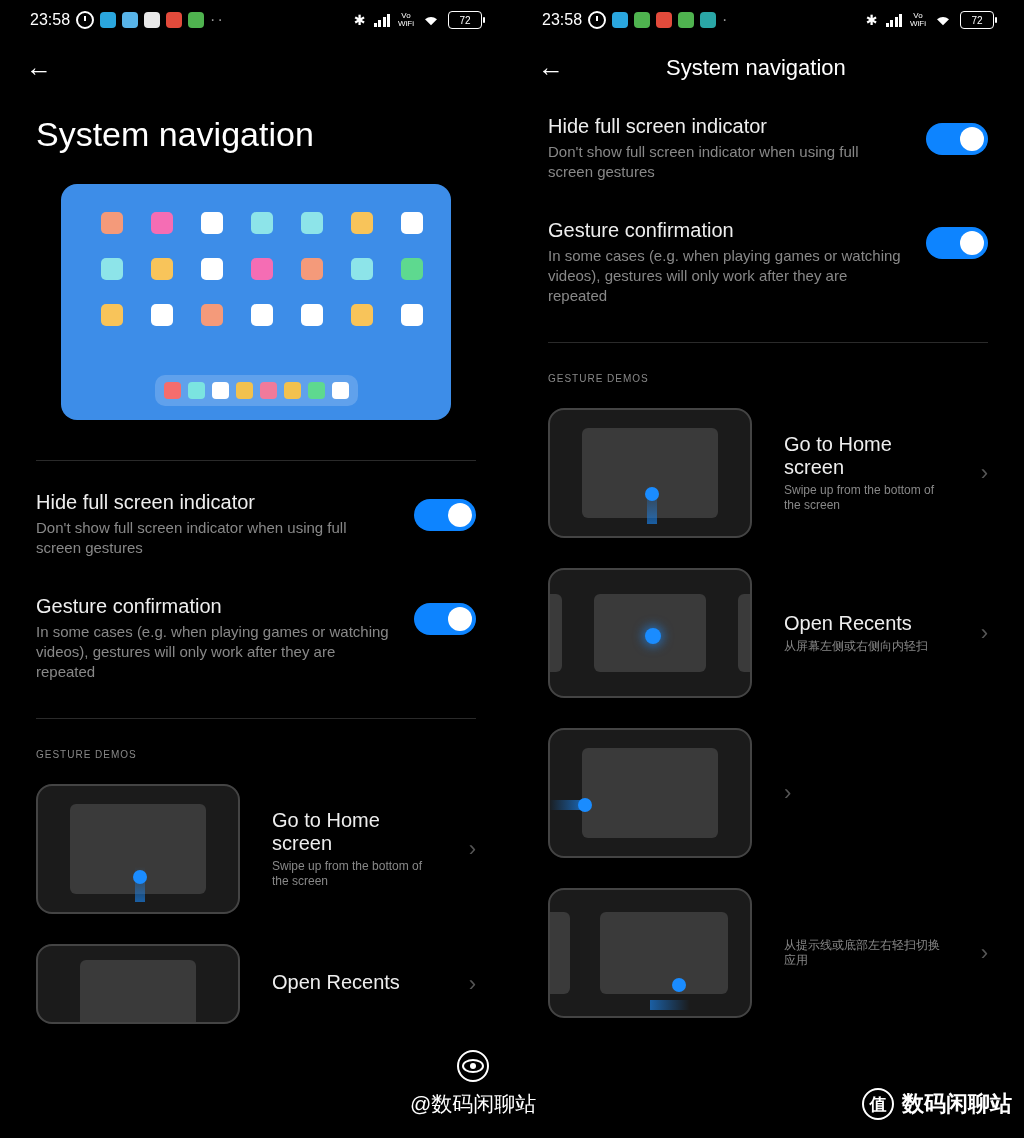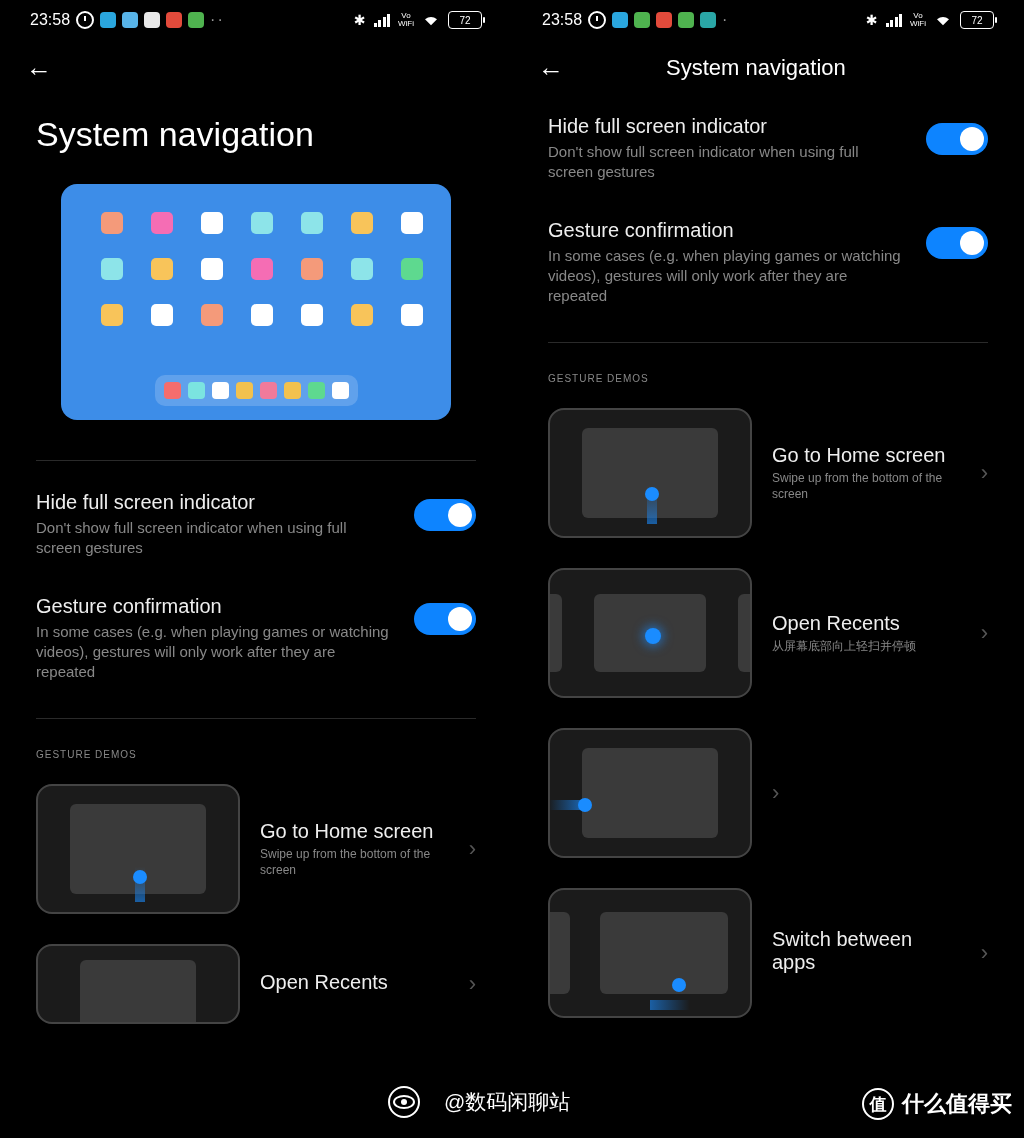--- a/index.html
+++ b/index.html
@@ -23,30 +23,30 @@
   .dock { margin: 18px auto 0; background: rgba(255,255,255,0.18); border-radius: 10px; padding: 7px 9px; display: flex; gap: 7px; width: fit-content; }
   .dock .app-icon { width: 17px; height: 17px; border-radius: 4px; }
   .divider { height: 1px; background: #2a2a2a; margin: 0 0 30px; }
   .setting { display: flex; align-items: flex-start; justify-content: space-between; margin-bottom: 36px; gap: 20px; }
   .setting-text { flex: 1; }
   .setting-title { font-size: 20px; color: #eee; margin-bottom: 4px; }
   .setting-sub { font-size: 15px; color: #888; line-height: 1.35; }
   .toggle { width: 62px; height: 32px; background: #0d84ff; border-radius: 16px; position: relative; margin-top: 8px; flex-shrink: 0; }
   .toggle::after { content: ""; position: absolute; right: 4px; top: 4px; width: 24px; height: 24px; background: #fff; border-radius: 50%; }
   .section-header { font-size: 10px; letter-spacing: 1px; color: #888; margin: 20px 0 24px; }
-  .demo { display: flex; align-items: center; gap: 20px; margin-bottom: 30px; }
+  .demo { display: flex; align-items: center; gap: 32px; margin-bottom: 30px; }
   .demo-thumb { width: 204px; height: 130px; border: 2px solid #444; border-radius: 16px; background: #1b1b1b; position: relative; flex-shrink: 0; overflow: hidden; }
   .thumb-screen { position: absolute; background: #3a3a3a; border-radius: 6px; }
   .thumb-dot { position: absolute; background: #1a8cff; border-radius: 50%; }
   .thumb-trail { position: absolute; background: linear-gradient(to top, rgba(26,140,255,0.6), rgba(26,140,255,0)); }
   .demo-text { flex: 1; }
   .demo-title { font-size: 20px; color: #eee; margin-bottom: 4px; }
   .demo-sub { font-size: 12px; color: #888; line-height: 1.3; }
   .chevron { color: #555; font-size: 22px; }
-  .watermark1 { position: absolute; bottom: 20px; left: 388px; display: flex; align-items: center; gap: 24px; font-size: 21px; z-index: 10; color: #fff; }
+  .watermark1 { position: absolute; bottom: 20px; left: 410px; display: flex; align-items: center; gap: 8px; font-size: 21px; z-index: 10; color: #fff; flex-direction: column; }
   .wm-eye { width: 32px; height: 32px; display: inline-block; }
   .watermark2 { position: absolute; bottom: 18px; right: 12px; display: flex; align-items: center; gap: 8px; font-size: 22px; font-weight: bold; z-index: 10; color: #fff; }
   .wm-circle { width: 32px; height: 32px; border: 2.5px solid #fff; border-radius: 50%; font-size: 17px; display: flex; align-items: center; justify-content: center; }
   .alarm-icon { width: 18px; height: 18px; border: 2px solid #fff; border-radius: 50%; position: relative; display:inline-block; }
   .alarm-icon::before { content:""; position:absolute; width:2px; height:5px; background:#fff; left:50%; top:50%; transform:translate(-50%,-80%); }
   .batt { width:34px; height:18px; border:1.5px solid #fff; border-radius:4px; display:flex; align-items:center; justify-content:center; font-size:10px; position:relative; }
   .batt::after { content:""; position:absolute; right:-4px; top:5px; width:2px; height:6px; background:#fff; border-radius:1px; }
   .signal { display:flex; align-items:flex-end; gap:1.5px; height:14px; }
   .signal span { width:3px; background:#fff; }
   .wifi-icon { width:18px; height:14px; position:relative; }
@@ -240,21 +240,21 @@
 
     <div class="demo">
       <div class="demo-thumb">
         <div class="thumb-screen" style="left:44px;top:24px;right:44px;bottom:24px"></div>
         <div class="thumb-screen" style="left:-10px;top:24px;width:22px;bottom:24px"></div>
         <div class="thumb-screen" style="right:-10px;top:24px;width:22px;bottom:24px"></div>
         <div class="thumb-dot" style="left:95px;bottom:52px;width:16px;height:16px;box-shadow:0 0 10px 3px rgba(26,140,255,0.5)"></div>
       </div>
       <div class="demo-text">
         <div class="demo-title">Open Recents</div>
-        <div class="demo-sub">从屏幕底部向上轻扫并停顿</div>
+        <div class="demo-sub">从屏幕左侧或右侧向内轻扫</div>
       </div>
       <span class="chevron">›</span>
     </div>
 
     <div class="demo">
       <div class="demo-thumb">
         <div class="thumb-screen" style="left:32px;top:18px;right:32px;bottom:18px"></div>
         <div class="thumb-dot" style="left:28px;top:68px;width:14px;height:14px"></div>
         <div class="thumb-trail" style="left:-2px;top:70px;width:32px;height:10px;background:linear-gradient(to right,rgba(26,140,255,0),rgba(26,140,255,0.6))"></div>
       </div>
@@ -262,33 +262,33 @@
     </div>
 
     <div class="demo">
       <div class="demo-thumb">
         <div class="thumb-screen" style="left:50px;top:22px;right:22px;bottom:22px"></div>
         <div class="thumb-screen" style="left:-10px;top:22px;width:30px;bottom:22px"></div>
         <div class="thumb-trail" style="left:100px;bottom:6px;width:40px;height:10px;background:linear-gradient(to left,rgba(26,140,255,0),rgba(26,140,255,0.6))"></div>
         <div class="thumb-dot" style="left:122px;bottom:24px;width:14px;height:14px"></div>
       </div>
       <div class="demo-text">
-        <div class="demo-title">Switch between apps</div>
+        <div class="demo-sub">从提示线或底部左右轻扫切换应用</div>
       </div>
       <span class="chevron">›</span>
     </div>
   </div>
 </div>
 
 <div class="watermark1">
   <svg class="wm-eye" viewBox="0 0 32 32">
       <circle cx="16" cy="16" r="15" fill="none" stroke="#fff" stroke-width="2"></circle>
       <ellipse cx="16" cy="16" rx="10" ry="6" fill="none" stroke="#fff" stroke-width="2"></ellipse>
       <circle cx="16" cy="16" r="3" fill="#fff"></circle>
     </svg>
   <span>@数码闲聊站</span>
 </div>
 <div class="watermark2">
   <span class="wm-circle">
       <span>值</span>
     </span>
-  <span>什么值得买</span>
+  <span>数码闲聊站</span>
 </div>
 
 </body></html>

